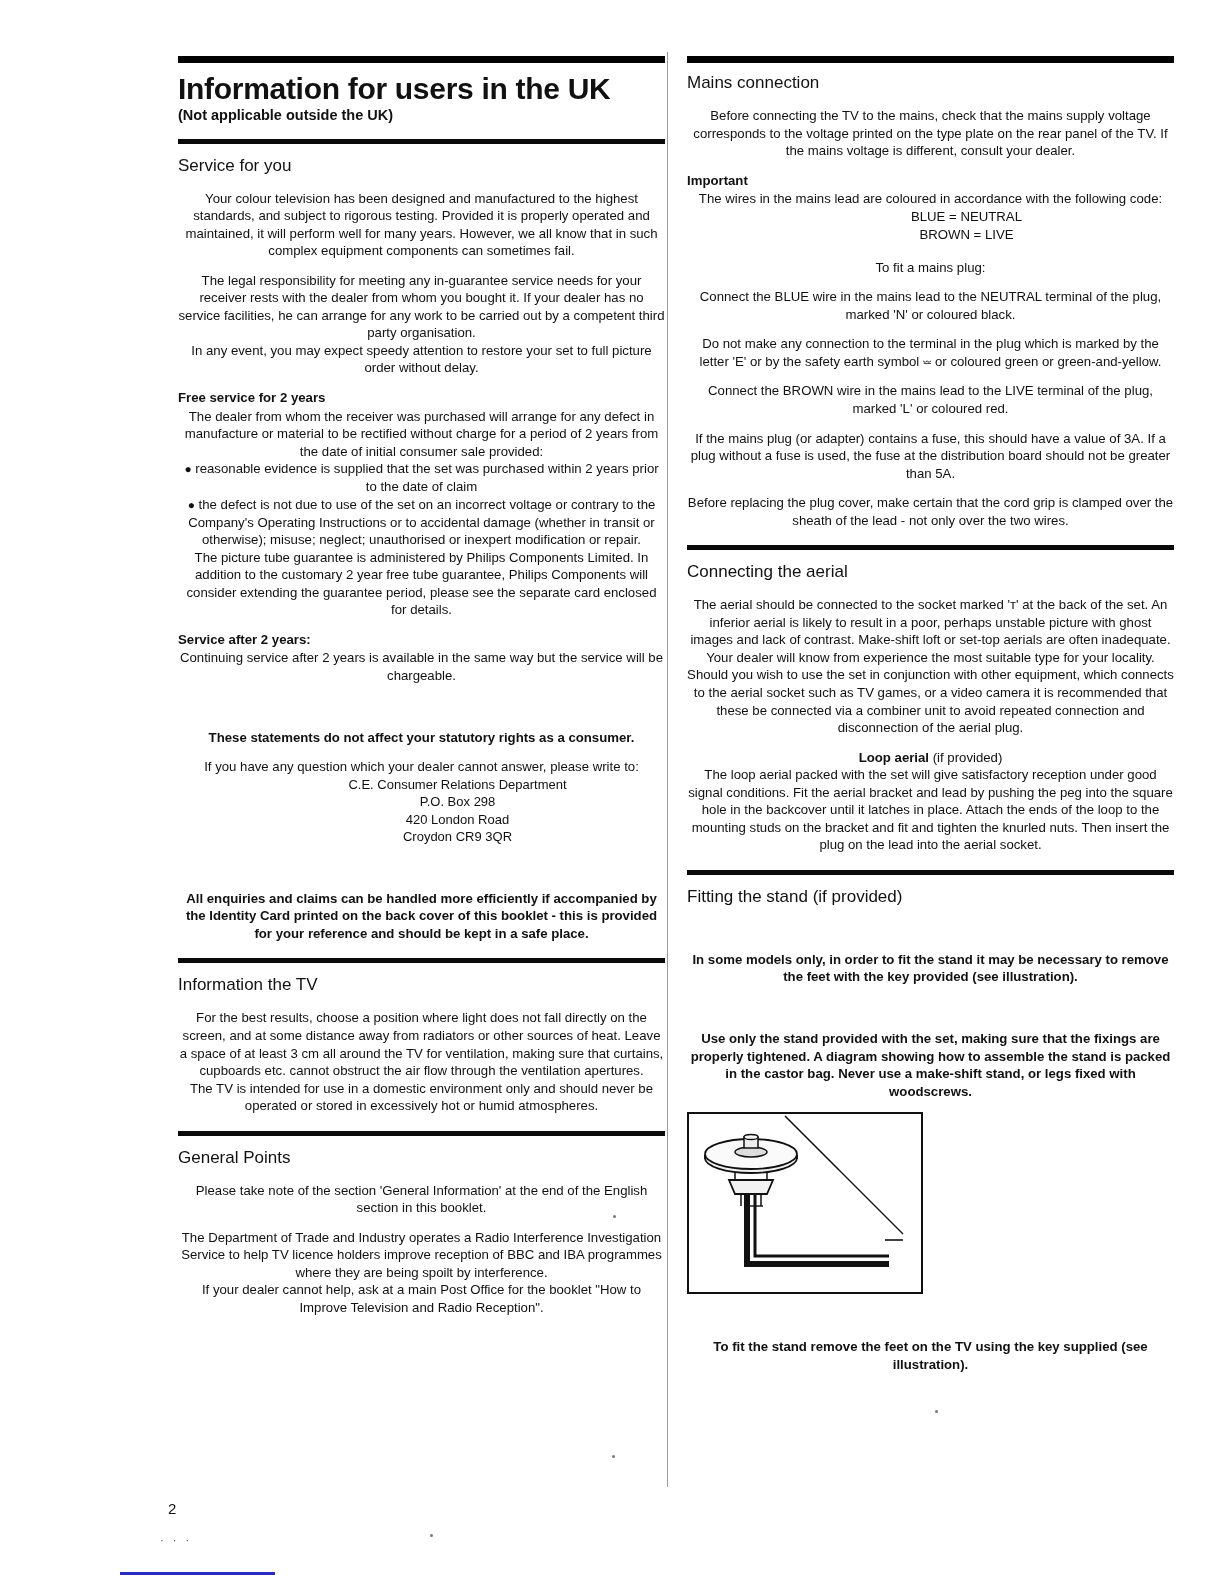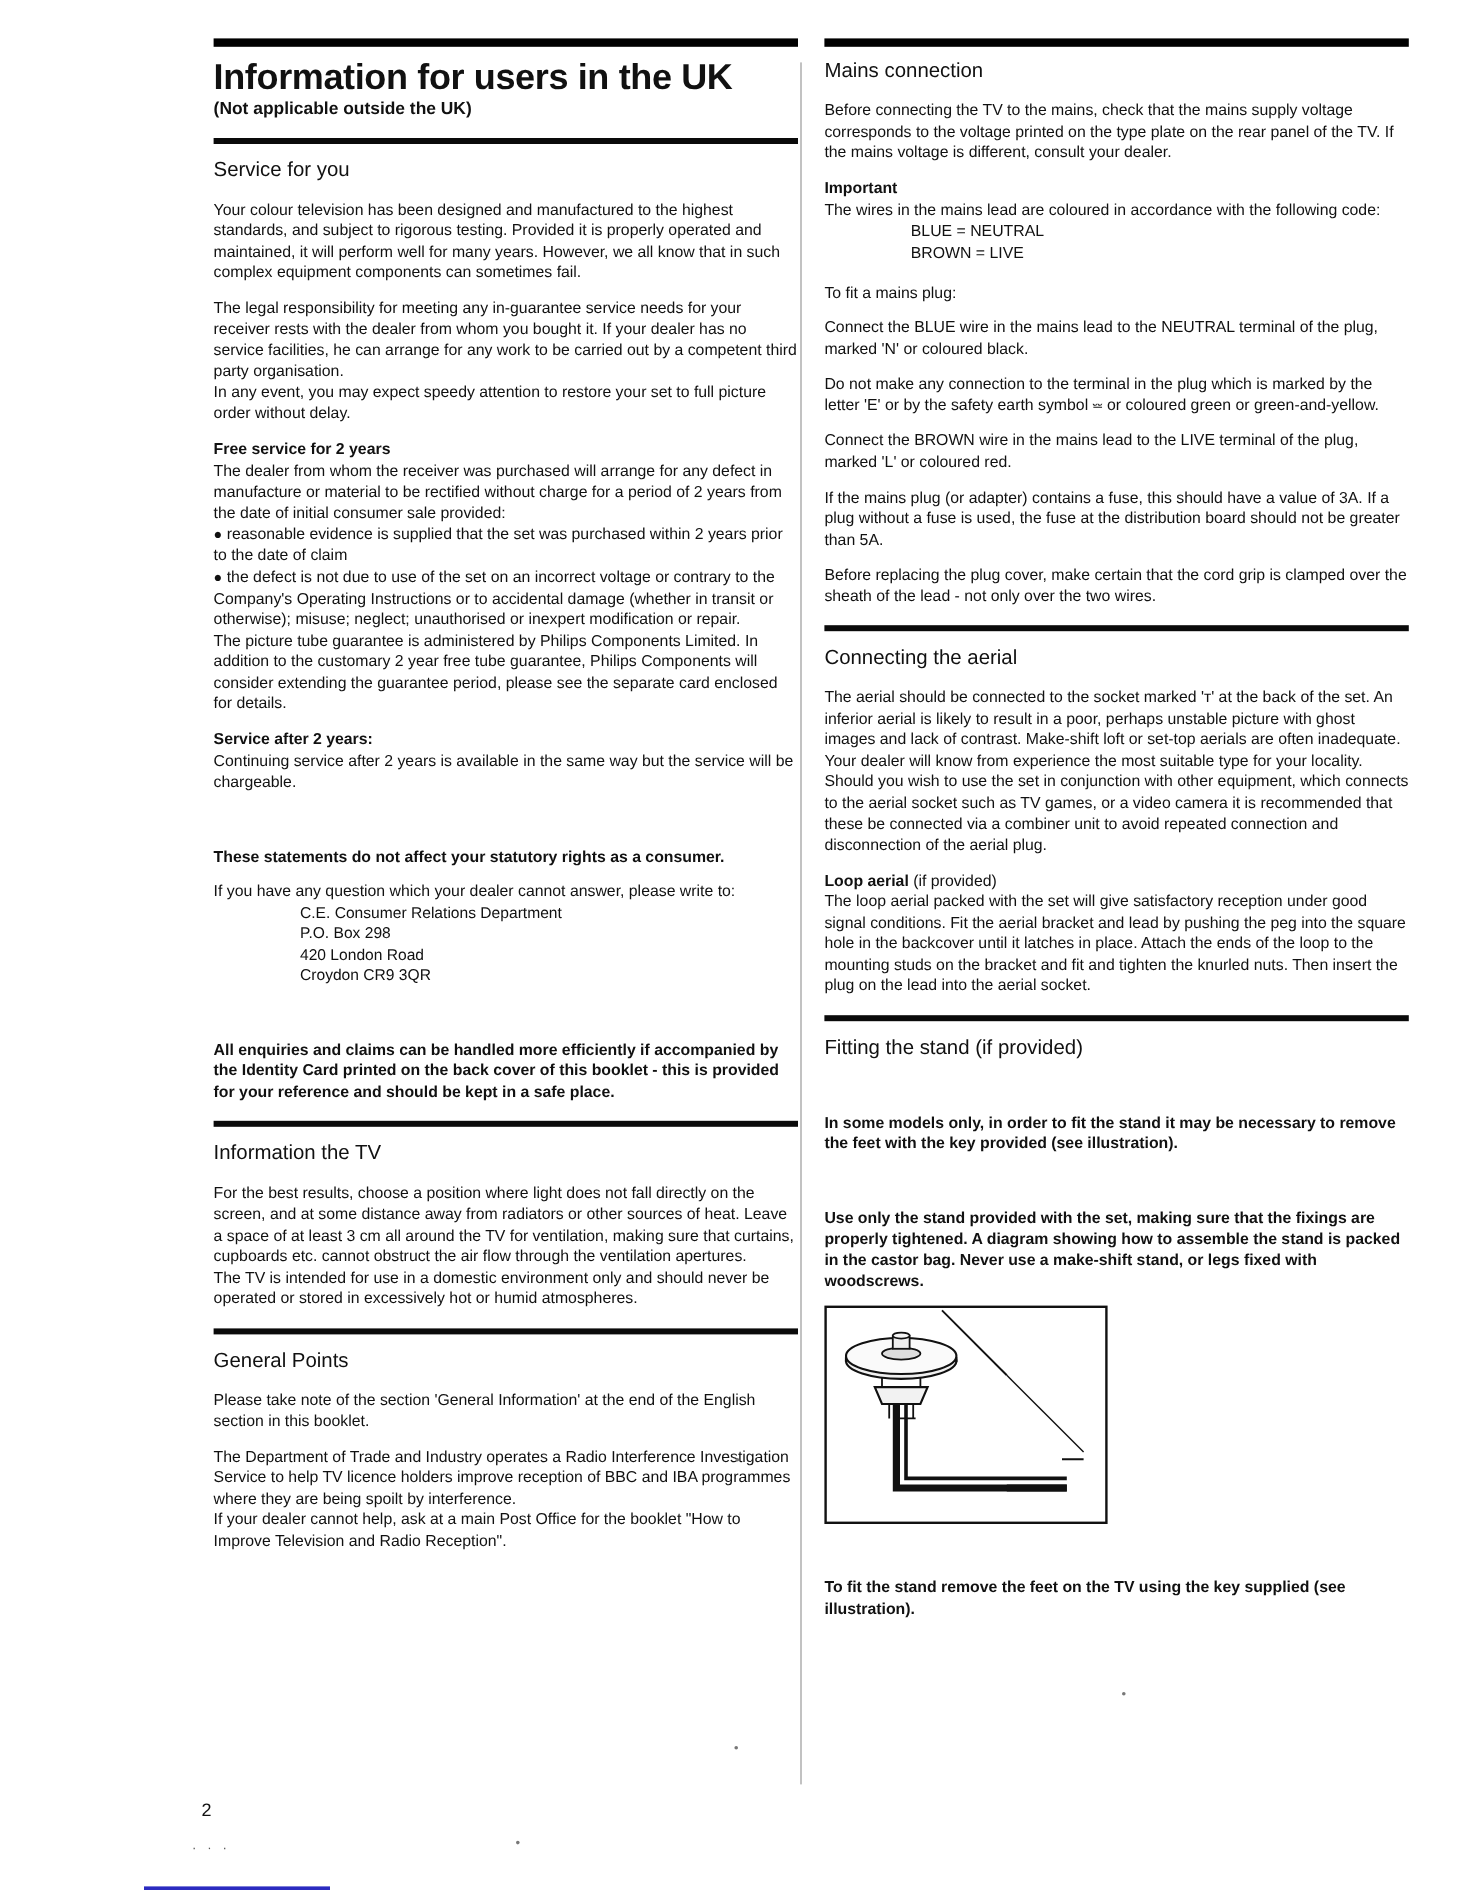--- a/index.html
+++ b/index.html
@@ -16,21 +16,21 @@
     overflow: hidden;
   }
   .page {
     position: absolute;
     left: 0; top: 0;
     width: 1225px;
     height: 1585px;
   }
   .col {
     position: absolute;
-    top: 32px;
+    top: 56px;
     width: 487px;
   }
   .col-left { left: 178px; }
   .col-right { left: 687px; }
 
   .divider-vert {
     position: absolute;
     left: 667px;
     top: 52px;
     width: 1px;
@@ -63,21 +63,21 @@
   }
   h2.sec {
     font-size: 17px;
     font-weight: normal;
     margin: 4px 0 14px 0;
   }
   p {
     font-size: 13.2px;
     line-height: 1.33;
     margin: 0 0 12px 0;
-    text-align: left;
+    text-align: center;
   }
   p.tight { margin-bottom: 0; }
   .b { font-weight: bold; margin-top: 44px; }
   .bold-head {
     font-size: 13.2px;
     font-weight: bold;
     line-height: 1.33;
     margin: 0 0 1px 0;
   }
   .bullet {
@@ -95,21 +95,21 @@
     font-weight: normal;
     margin: 0 0 12px 0;
     padding-left: 72px;
   }
   .code-block {
     font-size: 13.2px;
     line-height: 1.4;
     margin: 0 0 14px 0;
     padding-left: 72px;
   }
-  .addr-line { display: block; }
+  .addr-line { display: block; text-align: center; }
 
   .figure {
     width: 232px;
     height: 178px;
     border: 2px solid #111;
     margin: 6px 0 16px 0;
     position: relative;
     background: #fff;
     overflow: hidden;
   }

